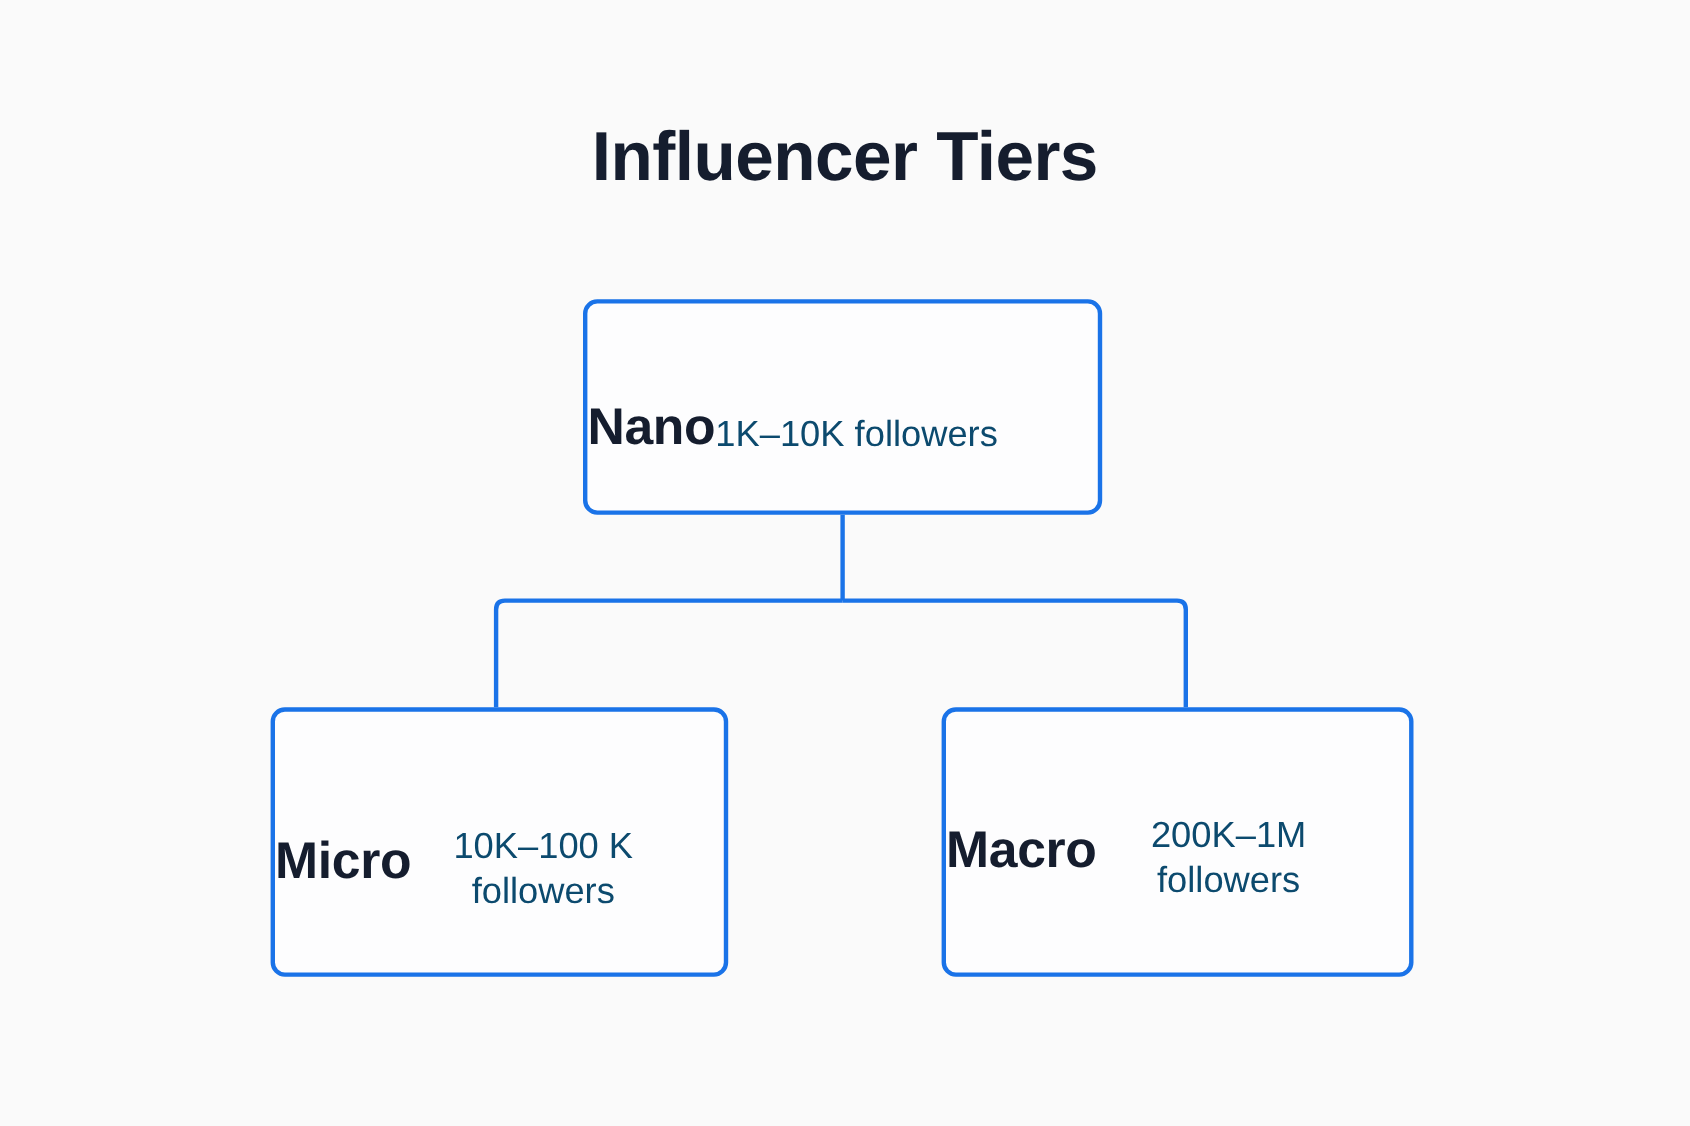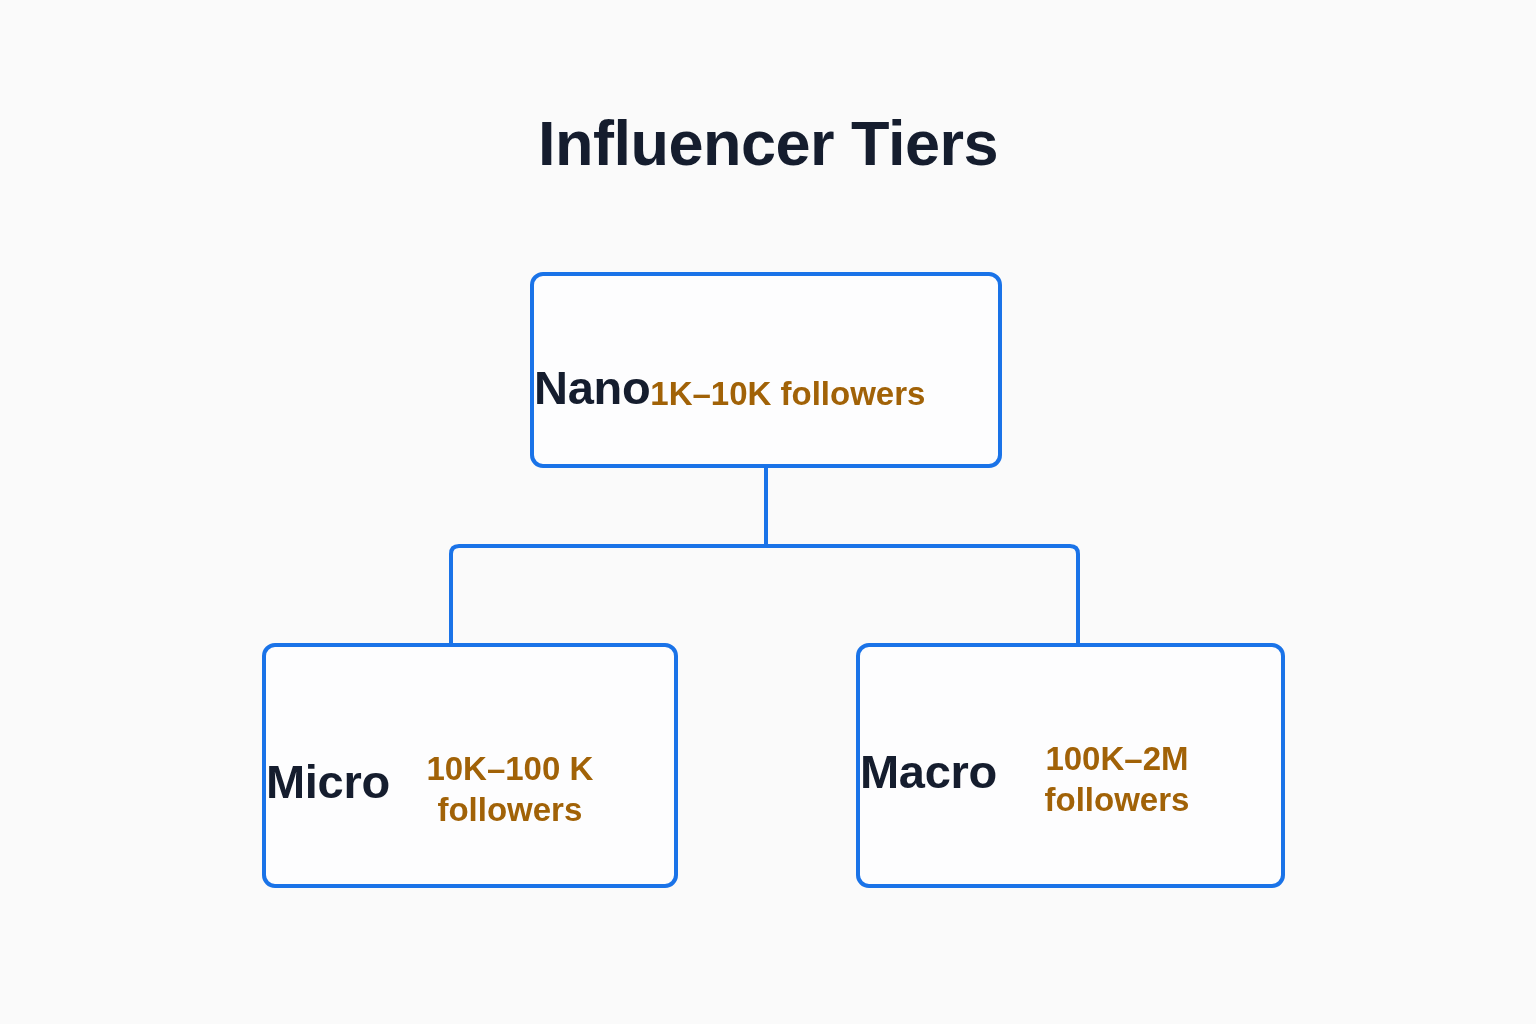--- a/index.html
+++ b/index.html
@@ -60,22 +60,22 @@
   }
 
   .node-title {
     font-weight: 700;
     color: #151d2e;
     line-height: 1.0;
     letter-spacing: -0.3px;
   }
 
   .node-sub {
-    font-weight: 700;
-    color: #a16207;
+    font-weight: 400;
+    color: #0c4a6e;
     line-height: 1.22;
   }
 
   
   #node-nano {
     left: 530px;
     top: 272px;
     width: 472px;
     height: 196px;
     justify-content: flex-start;
@@ -85,21 +85,21 @@
     font-size: 47px;
   }
   #node-nano .node-sub {
     font-size: 33px;
     margin-top: 14px;
     white-space: nowrap;
   }
 
   
   #node-micro {
-    left: 262px;
+    left: 246px;
     top: 643px;
     width: 416px;
     height: 245px;
     justify-content: flex-start;
     padding-top: 32px;
   }
   #node-macro {
     left: 856px;
     top: 643px;
     width: 429px;
@@ -138,16 +138,16 @@
     <div class="node-sub">1K–10K followers</div>
   </div>
 
   <div class="node" id="node-micro">
     <div class="node-title">Micro</div>
     <div class="node-sub">10K–100 K followers</div>
   </div>
 
   <div class="node" id="node-macro">
     <div class="node-title">Macro</div>
-    <div class="node-sub">100K–2M followers</div>
+    <div class="node-sub">200K–1M followers</div>
   </div>
 
 </div>
 
 </body></html>

